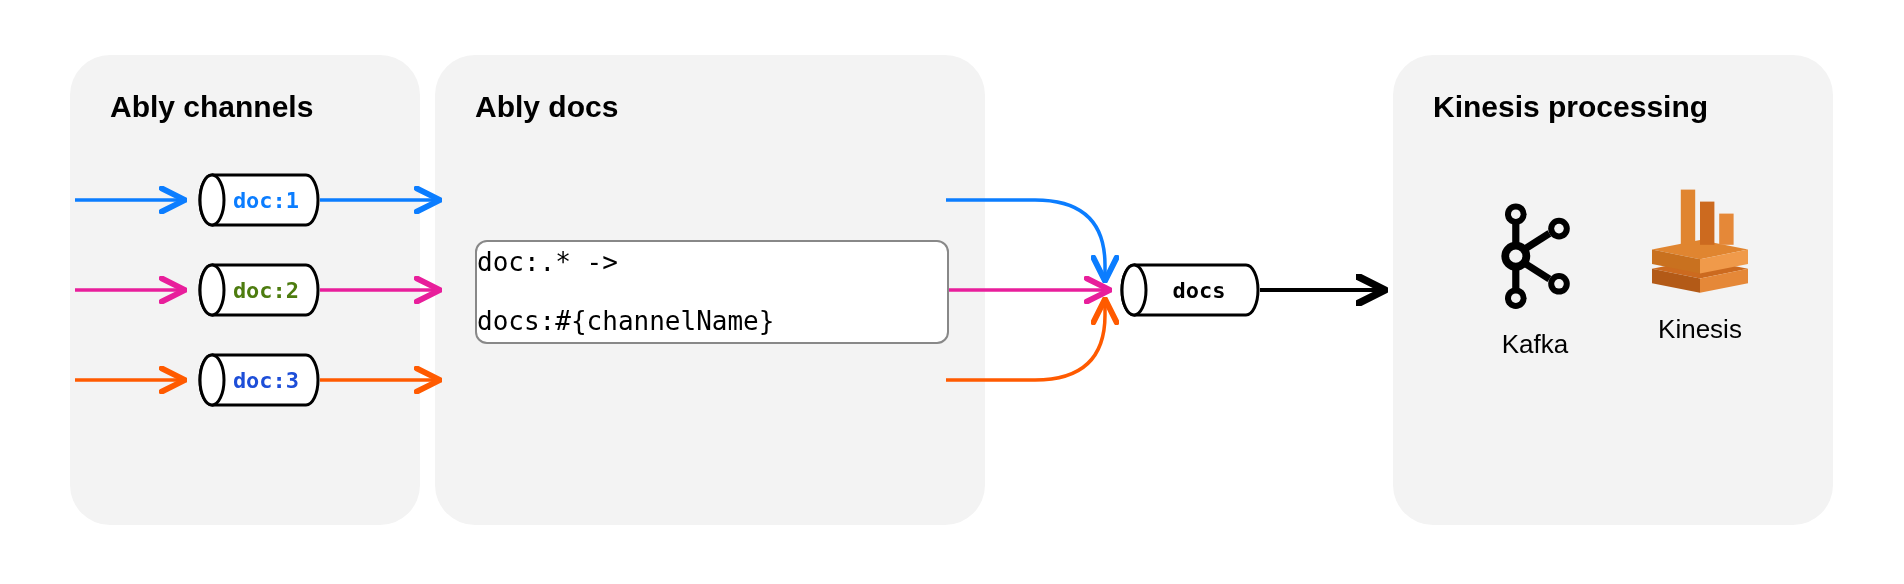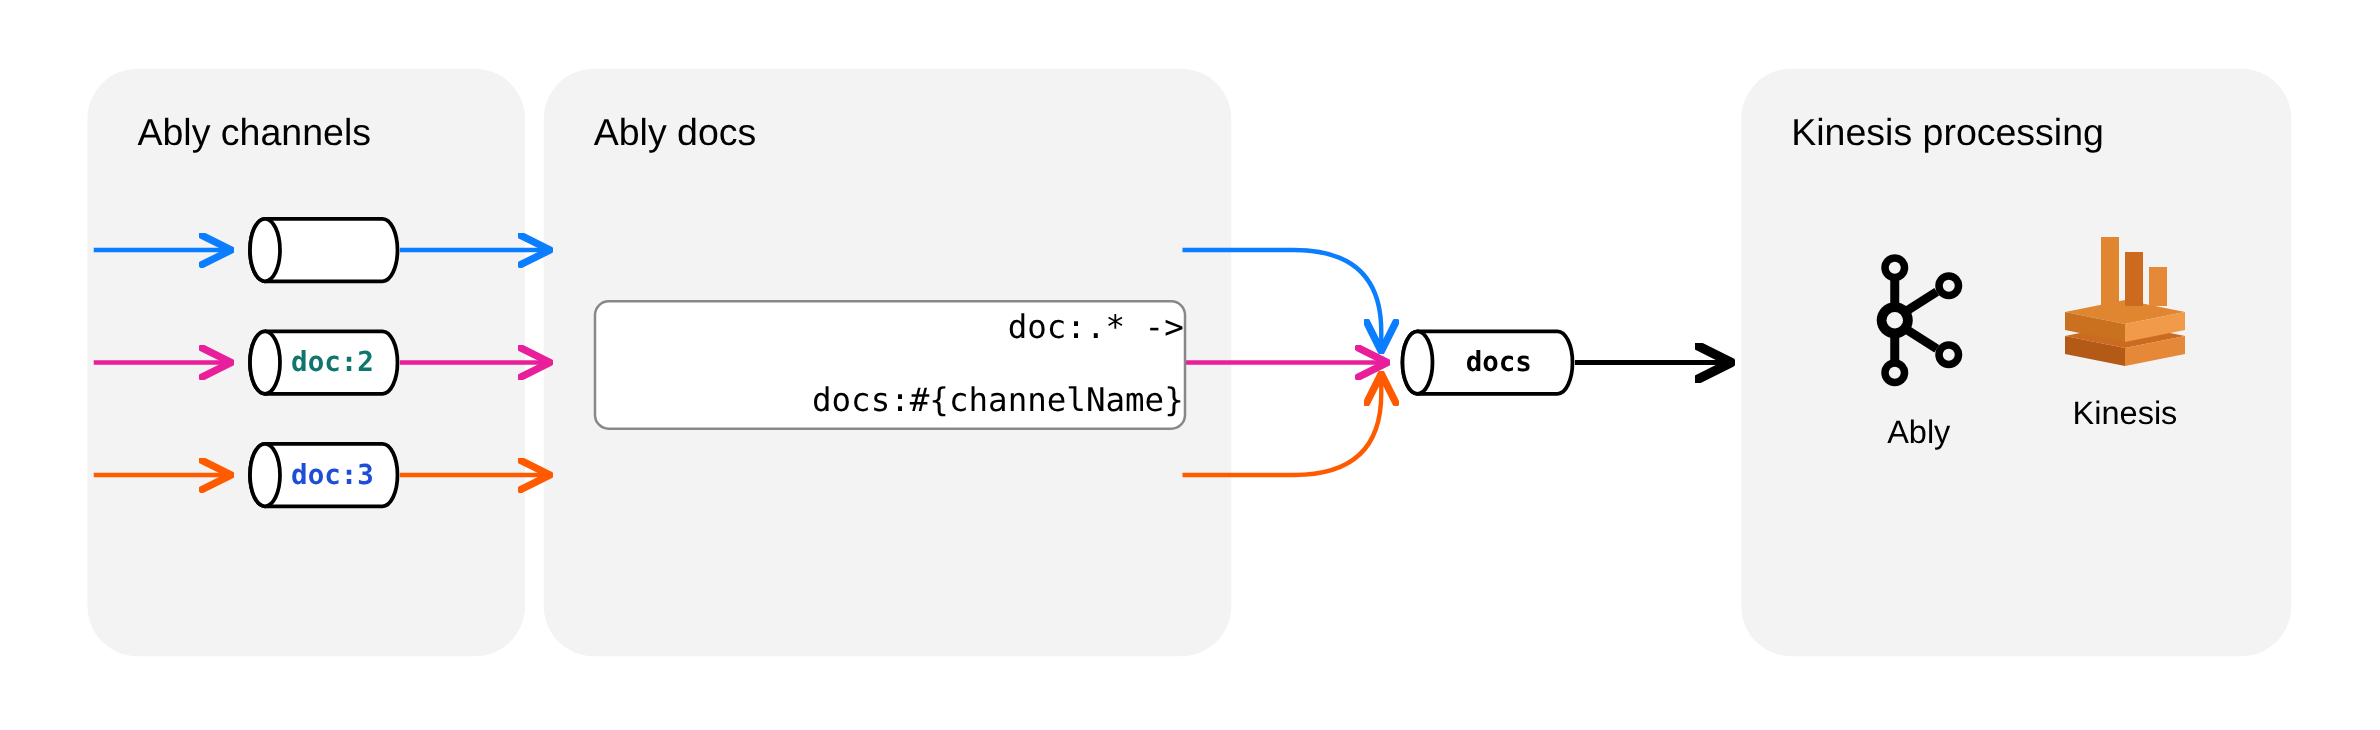--- a/index.html
+++ b/index.html
@@ -1,26 +1,26 @@
 <!DOCTYPE html>
 <html><head>
 <meta charset="utf-8">
 <style>
   html,body{margin:0;padding:0;}
   body{background:transparent;font-family:-apple-system,BlinkMacSystemFont,"Segoe UI",Helvetica,Arial,sans-serif;}
   .stage{position:relative;width:1904px;height:584px;}
   .panel{position:absolute;background:#f3f3f3;border-radius:40px;padding:35px 40px;box-sizing:border-box;}
-  .panel-title{font-size:30px;font-weight:400;color:#000;margin:0 0 30px 0;}
+  .panel-title{font-size:30px;font-weight:700;color:#000;margin:0 0 30px 0;}
   #p-channels{left:70px;top:55px;width:350px;height:470px;}
   #p-rules{left:435px;top:55px;width:550px;height:470px;}
   #p-stream{left:1393px;top:55px;width:440px;height:470px;}
   .cyl{position:absolute;width:120px;height:54px;}
   .cyl svg{position:absolute;left:0;top:0;}
   .cyl-label{position:absolute;left:26px;top:0;right:10px;bottom:0;display:flex;align-items:center;justify-content:center;font-family:ui-monospace,Menlo,Consolas,monospace;font-size:22px;font-weight:600;}
-  .rulebox{position:absolute;left:475px;top:240px;width:470px;height:100px;background:#fff;border:2px solid #888;border-radius:12px;display:flex;flex-direction:column;align-items:flex-end;justify-content:center;font-family:ui-monospace,Menlo,Consolas,monospace;font-size:26px;line-height:1.35;gap:24px;}
+  .rulebox{position:absolute;left:475px;top:240px;width:470px;height:100px;background:#fff;border:2px solid #888;border-radius:12px;display:flex;flex-direction:column;align-items:flex-start;justify-content:center;font-family:ui-monospace,Menlo,Consolas,monospace;font-size:26px;line-height:1.35;gap:24px;}
   .svc{position:absolute;width:120px;text-align:center;}
   .svc-label{font-size:26px;margin-top:10px;}
   svg{overflow:visible;}
 </style>
 </head>
 <body>
 
 <div class="stage">
 
   <div class="panel" id="p-channels">
@@ -67,28 +67,29 @@
 
     <line x1="1260" y1="290" x2="1385" y2="290" stroke="#000" stroke-width="4" marker-end="url(#ah-blk)"></line>
   </svg>
 
   <div class="cyl" style="left:198px;top:173px;">
     <svg width="120" height="54">
         <ellipse cx="14" cy="27" rx="12" ry="25" fill="#fff" stroke="#000" stroke-width="3"></ellipse>
         <path d="M14 2 H108 A12 25 0 0 1 108 52 H14" fill="#fff" stroke="#000" stroke-width="3"></path>
         <ellipse cx="14" cy="27" rx="12" ry="25" fill="#fff" stroke="#000" stroke-width="3"></ellipse>
       </svg>
+    <div class="cyl-label" style="color:#0B7DFF">doc:1</div>
   </div>
   <div class="cyl" style="left:198px;top:263px;">
     <svg width="120" height="54">
         <ellipse cx="14" cy="27" rx="12" ry="25" fill="#fff" stroke="#000" stroke-width="3"></ellipse>
         <path d="M14 2 H108 A12 25 0 0 1 108 52 H14" fill="#fff" stroke="#000" stroke-width="3"></path>
         <ellipse cx="14" cy="27" rx="12" ry="25" fill="#fff" stroke="#000" stroke-width="3"></ellipse>
       </svg>
-    <div class="cyl-label" style="color:#0f766e">doc:2</div>
+    <div class="cyl-label" style="color:#4d7c0f">doc:2</div>
   </div>
   <div class="cyl" style="left:198px;top:353px;">
     <svg width="120" height="54">
         <ellipse cx="14" cy="27" rx="12" ry="25" fill="#fff" stroke="#000" stroke-width="3"></ellipse>
         <path d="M14 2 H108 A12 25 0 0 1 108 52 H14" fill="#fff" stroke="#000" stroke-width="3"></path>
         <ellipse cx="14" cy="27" rx="12" ry="25" fill="#fff" stroke="#000" stroke-width="3"></ellipse>
       </svg>
     <div class="cyl-label" style="color:#1d4ed8">doc:3</div>
   </div>
 
@@ -122,21 +123,21 @@
         <circle cx="70" cy="74" r="9"></circle>
       </g>
       <g fill="#f3f3f3">
         <circle cx="34" cy="16" r="4"></circle>
         <circle cx="34" cy="51" r="5.5"></circle>
         <circle cx="34" cy="86" r="4"></circle>
         <circle cx="70" cy="28" r="4"></circle>
         <circle cx="70" cy="74" r="4"></circle>
       </g>
     </svg>
-    <div class="svc-label">Ably</div>
+    <div class="svc-label">Kafka</div>
   </div>
 
   <div class="svc" style="left:1640px;top:180px;">
     <svg width="120" height="120" viewBox="0 0 100 100">
       <g>
         <path d="M10 74 L50 66 L90 74 L50 82 Z" fill="#CC6A1F"></path>
         <path d="M10 74 L10 86 L50 94 L50 82 Z" fill="#B35A17"></path>
         <path d="M90 74 L90 86 L50 94 L50 82 Z" fill="#E58838"></path>
         <path d="M10 58 L50 50 L90 58 L50 66 Z" fill="#E08530"></path>
         <path d="M10 58 L10 70 L50 78 L50 66 Z" fill="#C9711F"></path>

